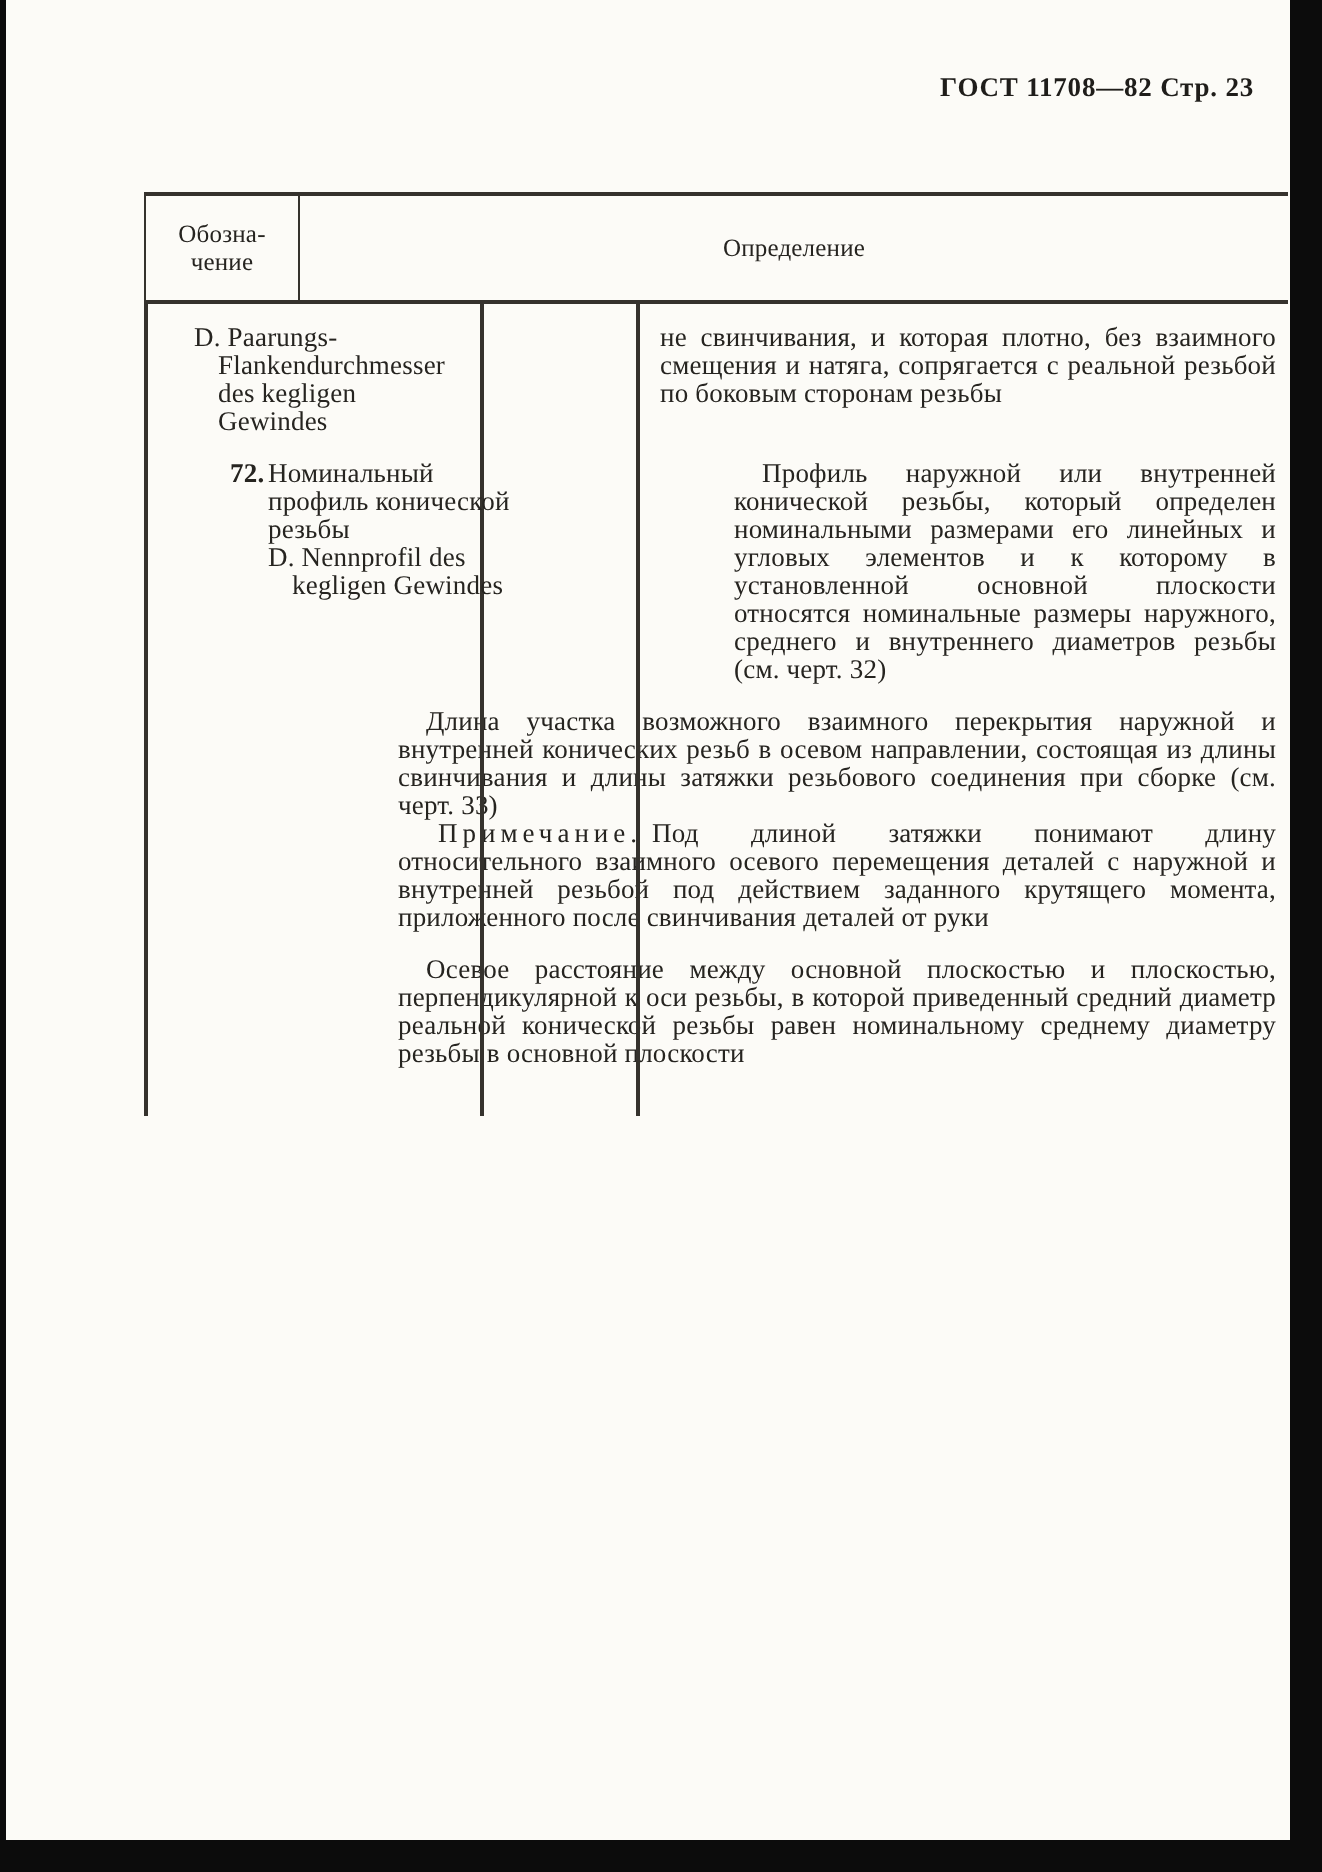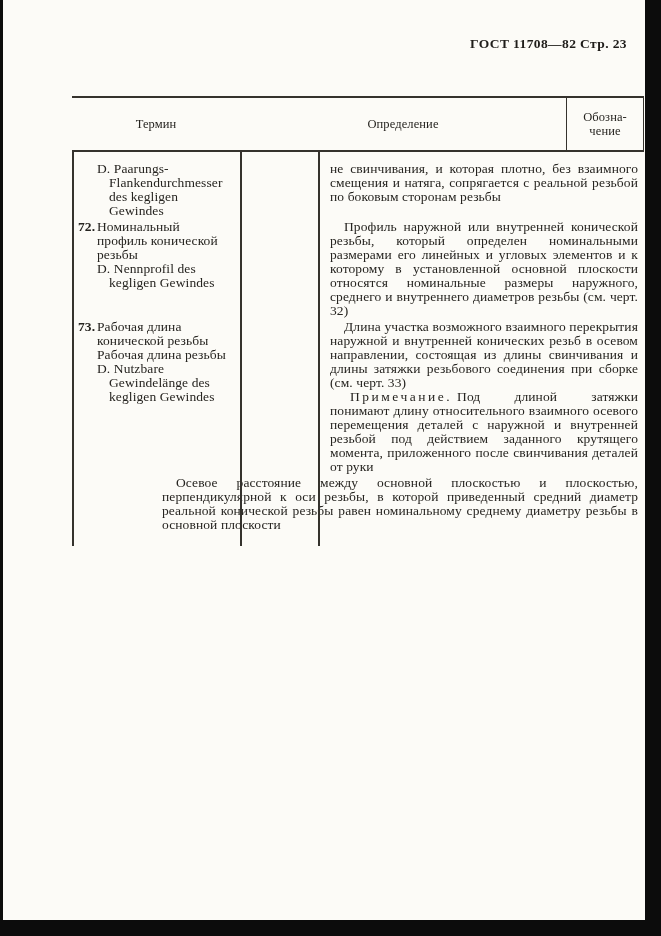--- a/index.html
+++ b/index.html
@@ -41,21 +41,21 @@
   .th-sign { width:78px; border-left:1.5px solid #35322d; border-right:1.5px solid #35322d; flex-direction:column; }
   .th-def  { flex:1; }
 
   .tbody { position:relative; padding:10px 0 0 0; }
   .vline { position:absolute; top:0; bottom:0; width:1.5px; background:#35322d; }
   .vline-left   { left:0; }
   .vline-sign-l { left:168px; }
   .vline-sign-r { left:246px; }
 
   .row { display:flex; }
-  .row + .row { margin-top:2px; }
+  .row + .row { margin-top:12px;padding-left:37px; }
   .row-spacer { height:12px; }
 
   .cell-term { width:168px; padding:0 8px 0 25px; position:relative; }
   .cell-sign { width:78px; }
   .cell-def  { flex:1; padding:0 6px 0 12px; text-align:justify; }
 
   .entry-number { position:absolute; left:6px; top:0; font-weight:bold; }
   .term-main { font-weight:normal; }
   .term-alt  { }
   .term-de   { padding-left:12px; text-indent:-12px; }
@@ -71,26 +71,25 @@
 <div class="page">
   <div class="edge edge-left"></div>
   <div class="edge edge-right"></div>
   <div class="edge edge-bottom"></div>
 
   <div class="gost-header">ГОСТ 11708—82 Стр. 23</div>
 
   <div class="gost-table">
 
     <div class="thead">
-      <div class="th th-term">Термин</div>
-      <div class="th th-def">Определение</div>
       <div class="th th-sign">
         <span>Обозна-</span>
         <span>чение</span>
       </div>
+      <div class="th th-def">Определение</div>
     </div>
 
     <div class="tbody">
       <div class="vline vline-left"></div>
       <div class="vline vline-sign-l"></div>
       <div class="vline vline-sign-r"></div>
 
       <div class="row">
         <div class="cell-term">
           <div class="term-de">D. Paarungs-Flankendurchmesser des kegligen Gewindes</div>
@@ -107,26 +106,20 @@
           <div class="term-main">Номинальный профиль конической резьбы</div>
           <div class="term-de">D. Nennprofil des kegligen Gewindes</div>
         </div>
         <div class="cell-sign"></div>
         <div class="cell-def">
           <p class="def-p">Профиль наружной или внутренней конической резьбы, который определен номинальными размерами его линейных и угловых элементов и к которому в установленной основной плоскости относятся номинальные размеры наружного, среднего и внутреннего диаметров резьбы (см. черт. 32)</p>
         </div>
       </div>
 
       <div class="row">
-        <div class="cell-term">
-          <span class="entry-number">73.</span>
-          <div class="term-main">Рабочая длина конической резьбы</div>
-          <div class="term-alt">Рабочая длина резьбы</div>
-          <div class="term-de">D. Nutzbare Gewindelänge des kegligen Gewindes</div>
-        </div>
         <div class="cell-sign"></div>
         <div class="cell-def">
           <p class="def-p">Длина участка возможного взаимного перекрытия наружной и внутренней конических резьб в осевом направлении, состоящая из длины свинчивания и длины затяжки резьбового соединения при сборке (см. черт. 33)</p>
           <p class="def-p note"><span class="note-label">Примечание.</span><span class="note-text">Под длиной затяжки понимают длину относительного взаимного осевого перемещения деталей с наружной и внутренней резьбой под действием заданного крутящего момента, приложенного после свинчивания деталей от руки</span></p>
         </div>
       </div>
 
       <div class="row">
         <div class="cell-sign"></div>
         <div class="cell-def">

